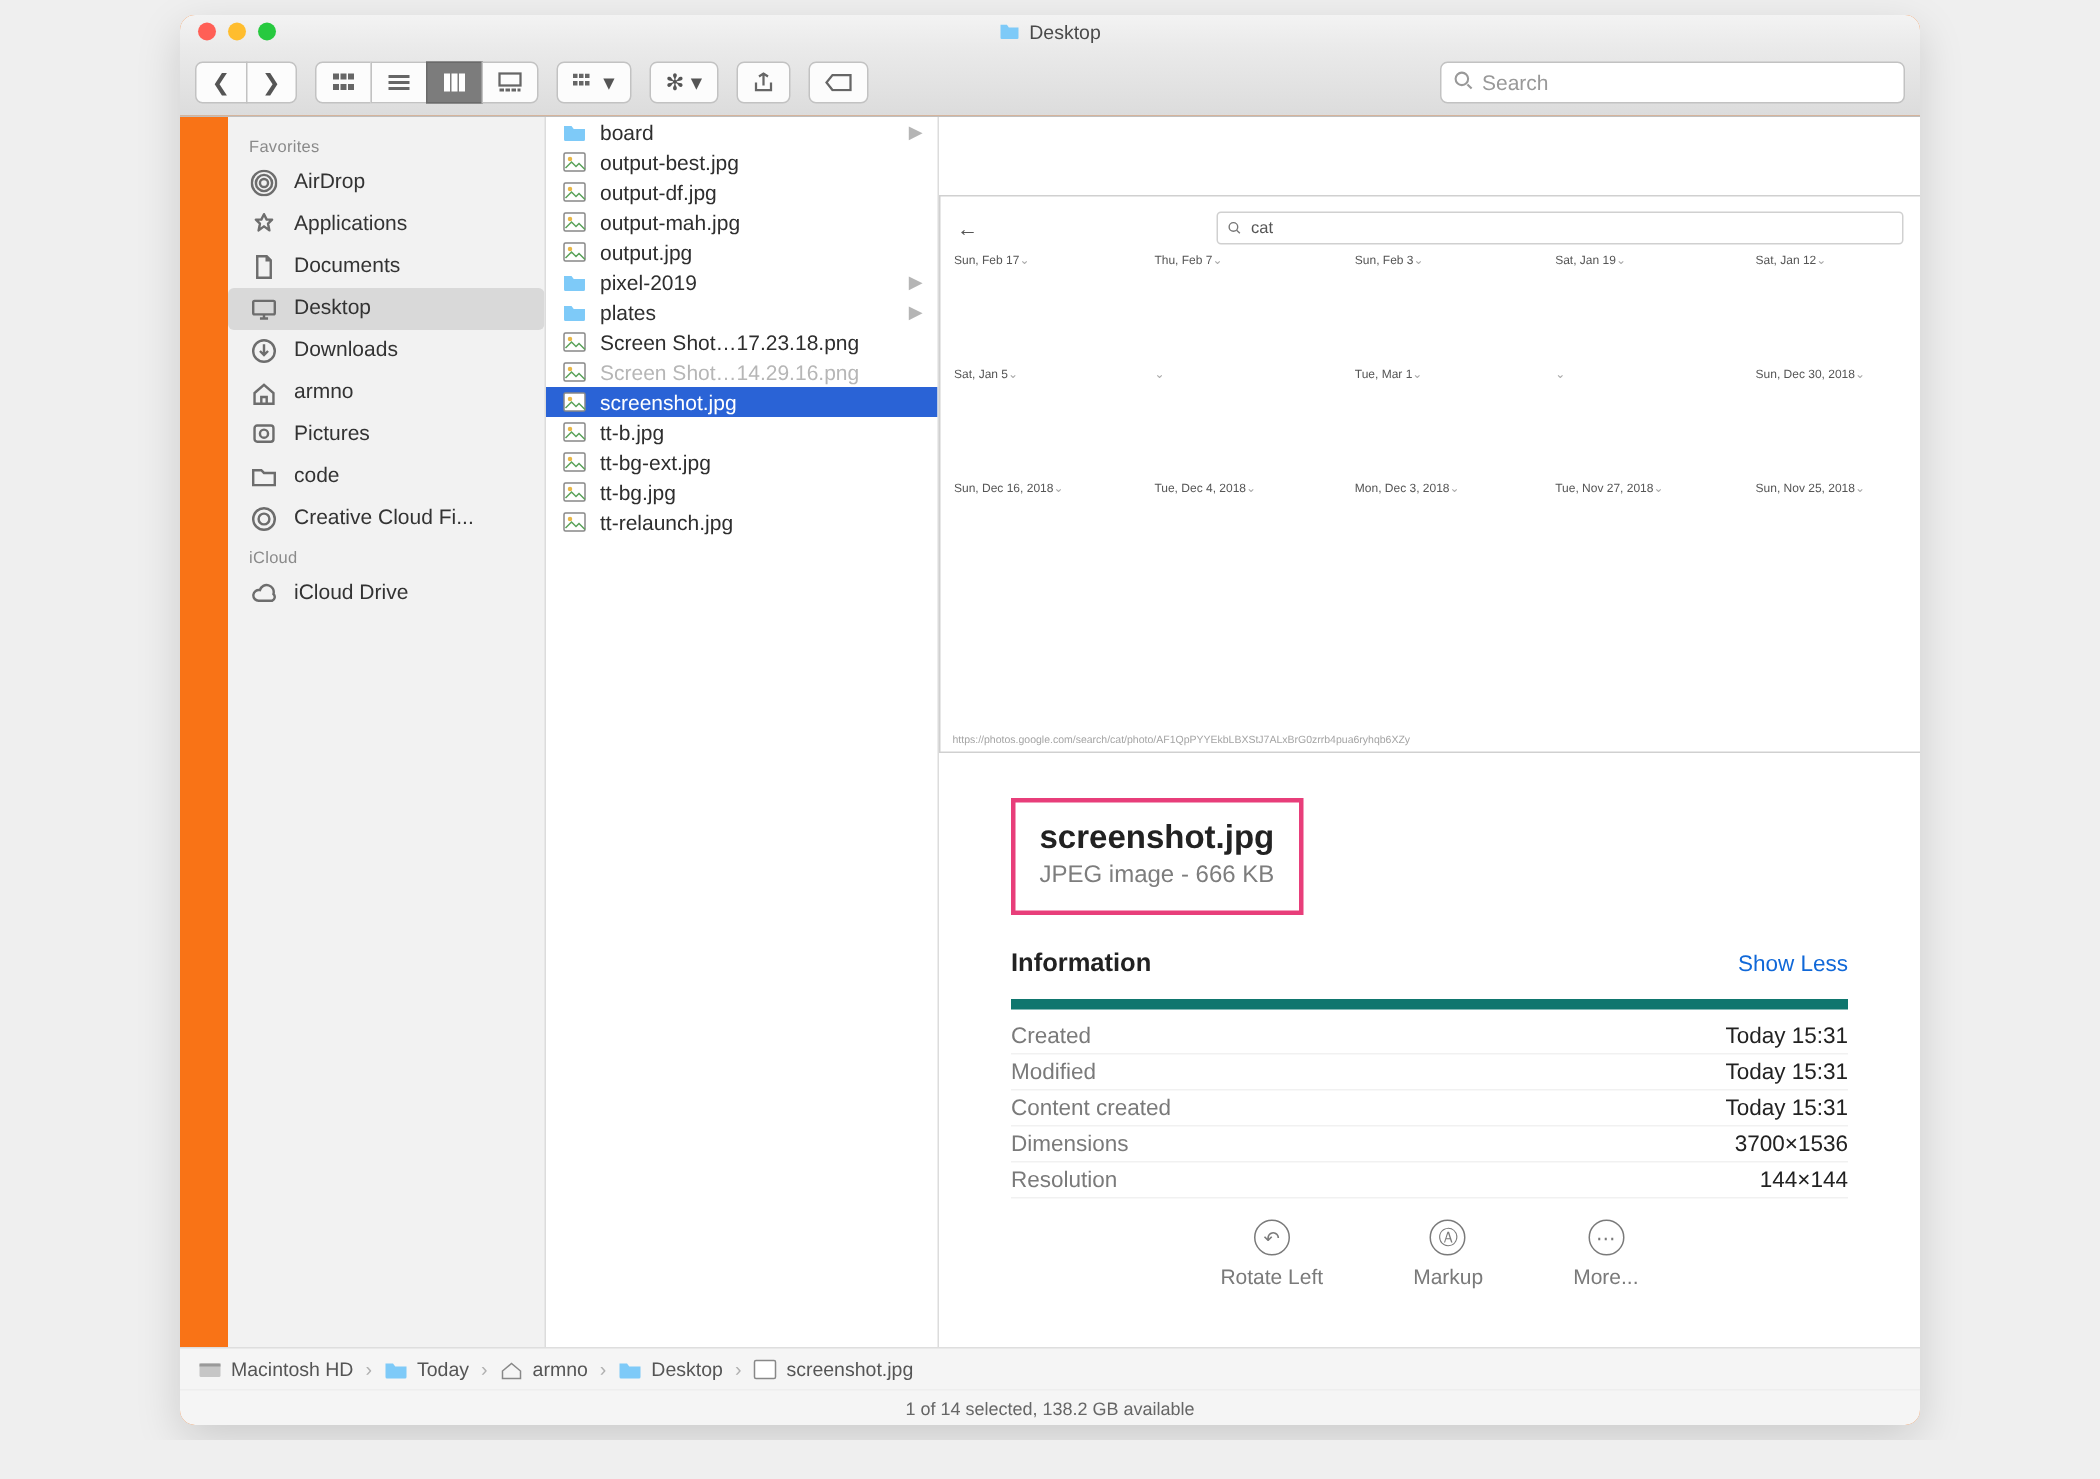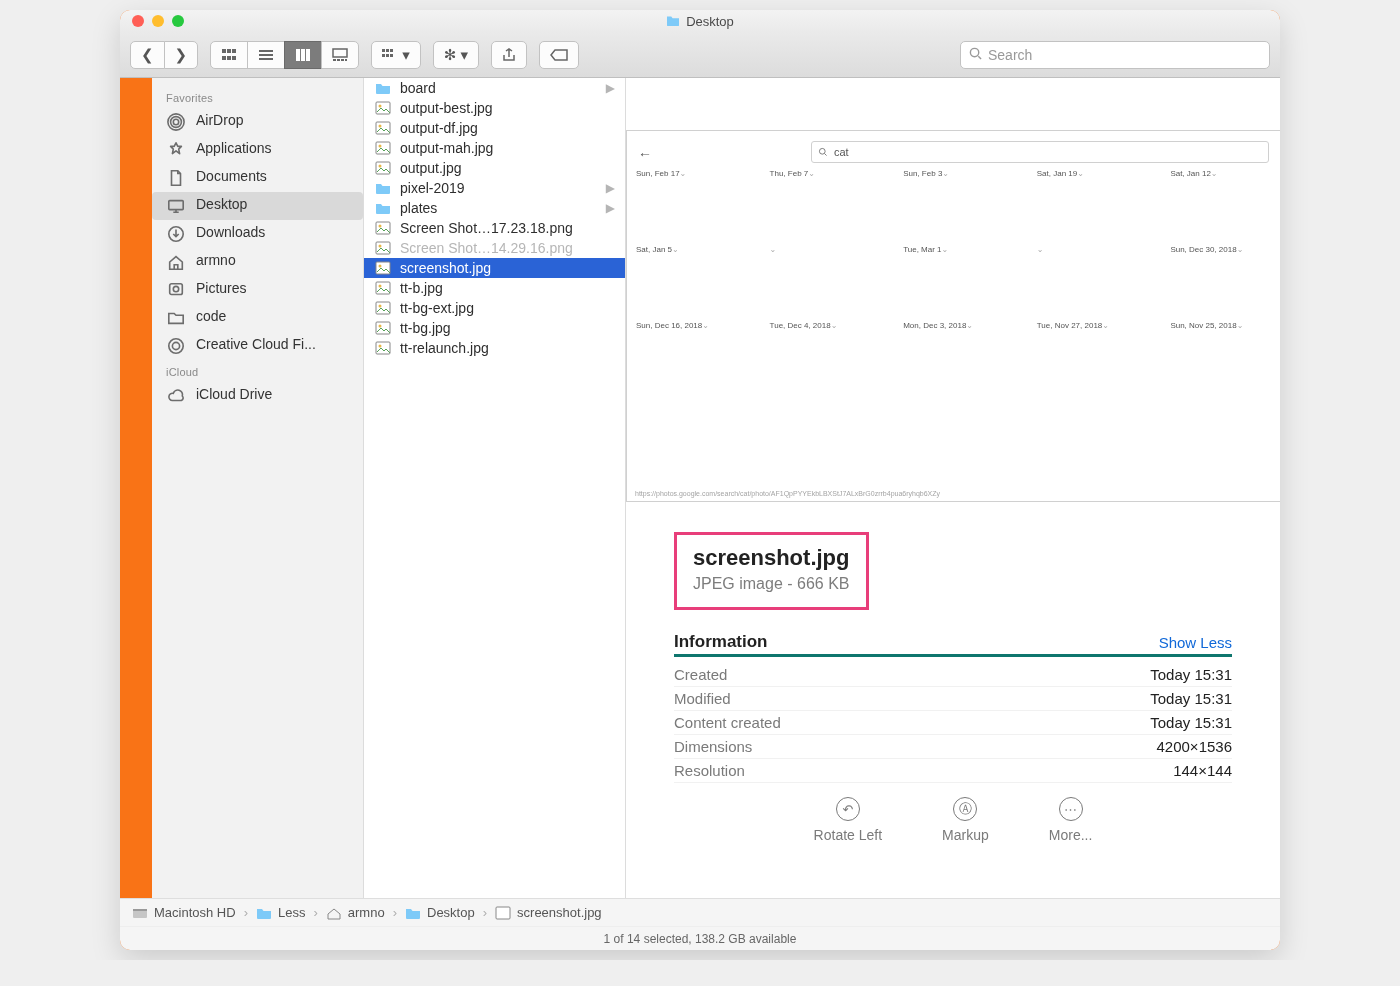--- a/index.html
+++ b/index.html
@@ -138,21 +138,21 @@
 .pt-img { height:74px; flex:1; border-radius:2px; background: linear-gradient(135deg,#c1bdb6 0%,#b3b0aa 40%,#d9d5cd 70%,#c8c4bd 100%); position:relative; }
 .pt-foot { position:absolute; bottom:4px; left:8px; font-size:7px; color:#a4a4a4; }
 
 .detail {
   padding: 0 48px;
   margin-top: 30px;
 }
 .highlight-box { border: 3px solid #e83e7a; padding: 10px 16px 14px; display:inline-block; margin-bottom:10px; }
 .detail h2 { margin: 0 0 4px; font-size: 22px; font-weight: 600; color:#222; }
 .detail .sub { color:#7d7d7d; font-size:16px; }
-.info-head { display:flex; justify-content:space-between; align-items:center; margin: 12px 0 6px; border-bottom:3px solid #0f766e; padding-bottom:2px;}
+.info-head { display:flex; justify-content:space-between; align-items:center; margin: 12px 0 6px; border-bottom:7px solid #0f766e; padding-bottom:14px;}
 .info-head .ttl { font-size:17px; font-weight:600; color:#222; }
 .info-head .link { color:#1068d8; font-size:15px; }
 .info-row { display:flex; justify-content:space-between; font-size:15px; padding: 3px 0; border-bottom:1px solid #f1f1f1; }
 .info-row .k { color:#7a7a7a; }
 .info-row .v { color:#222; }
 
 .quick-actions { display:flex; justify-content:center; gap:60px; margin-top:14px; }
 .qa { display:flex; flex-direction:column; align-items:center; gap:6px; color:#7a7a7a; font-size:14px; }
 .qa .circ { width:24px; height:24px; border:1.5px solid #7a7a7a; border-radius:50%; display:flex; align-items:center; justify-content:center; font-size:13px; }
 
@@ -707,21 +707,21 @@
             <div class="info-row">
               <span class="k">Modified</span>
               <span class="v">Today 15:31</span>
             </div>
             <div class="info-row">
               <span class="k">Content created</span>
               <span class="v">Today 15:31</span>
             </div>
             <div class="info-row">
               <span class="k">Dimensions</span>
-              <span class="v">4200×1536</span>
+              <span class="v">3700×1536</span>
             </div>
             <div class="info-row">
               <span class="k">Resolution</span>
               <span class="v">144×144</span>
             </div>
           </div>
 
         <div class="quick-actions">
           <div class="qa">
             <div class="circ">↶</div>
@@ -748,21 +748,21 @@
           <rect x="1" y="3" width="14" height="2" fill="#999"></rect>
         </svg>
       </span>
       <span> Macintosh HD</span>
       <span class="sep">›</span>
       <span class="pic">
         <svg width="16" height="14" viewBox="0 0 16 14">
           <path class="folder-glyph" d="M1 3h5l1.5 2H15v7a1 1 0 0 1-1 1H2a1 1 0 0 1-1-1V3z"></path>
         </svg>
       </span>
-      <span> Less</span>
+      <span> Today</span>
       <span class="sep">›</span>
       <span class="pic">
         <svg width="16" height="14" viewBox="0 0 16 14">
           <path fill="none" stroke="#888" d="M2 8l6-5 6 5v5H2z"></path>
         </svg>
       </span>
       <span> armno</span>
       <span class="sep">›</span>
       <span class="pic">
         <svg width="16" height="14" viewBox="0 0 16 14">

